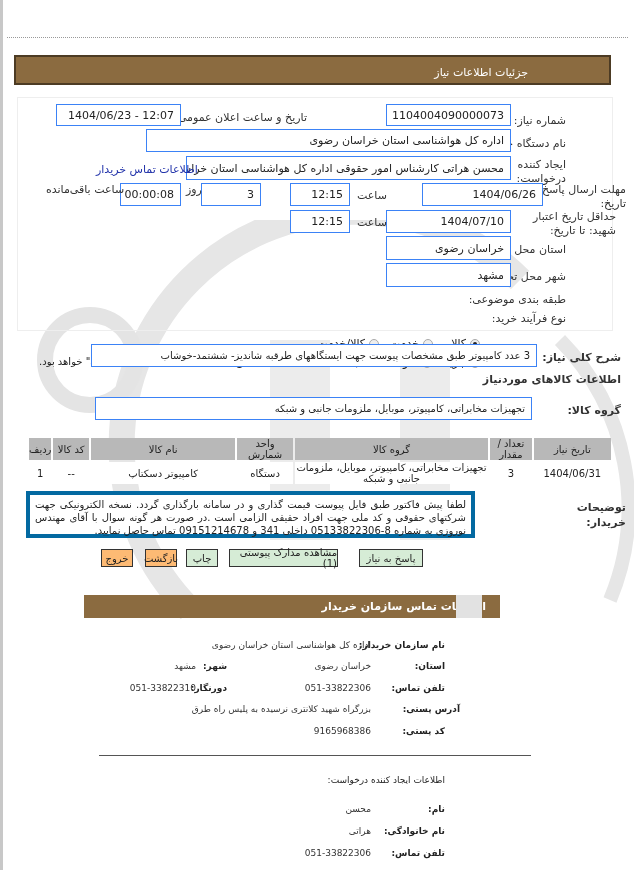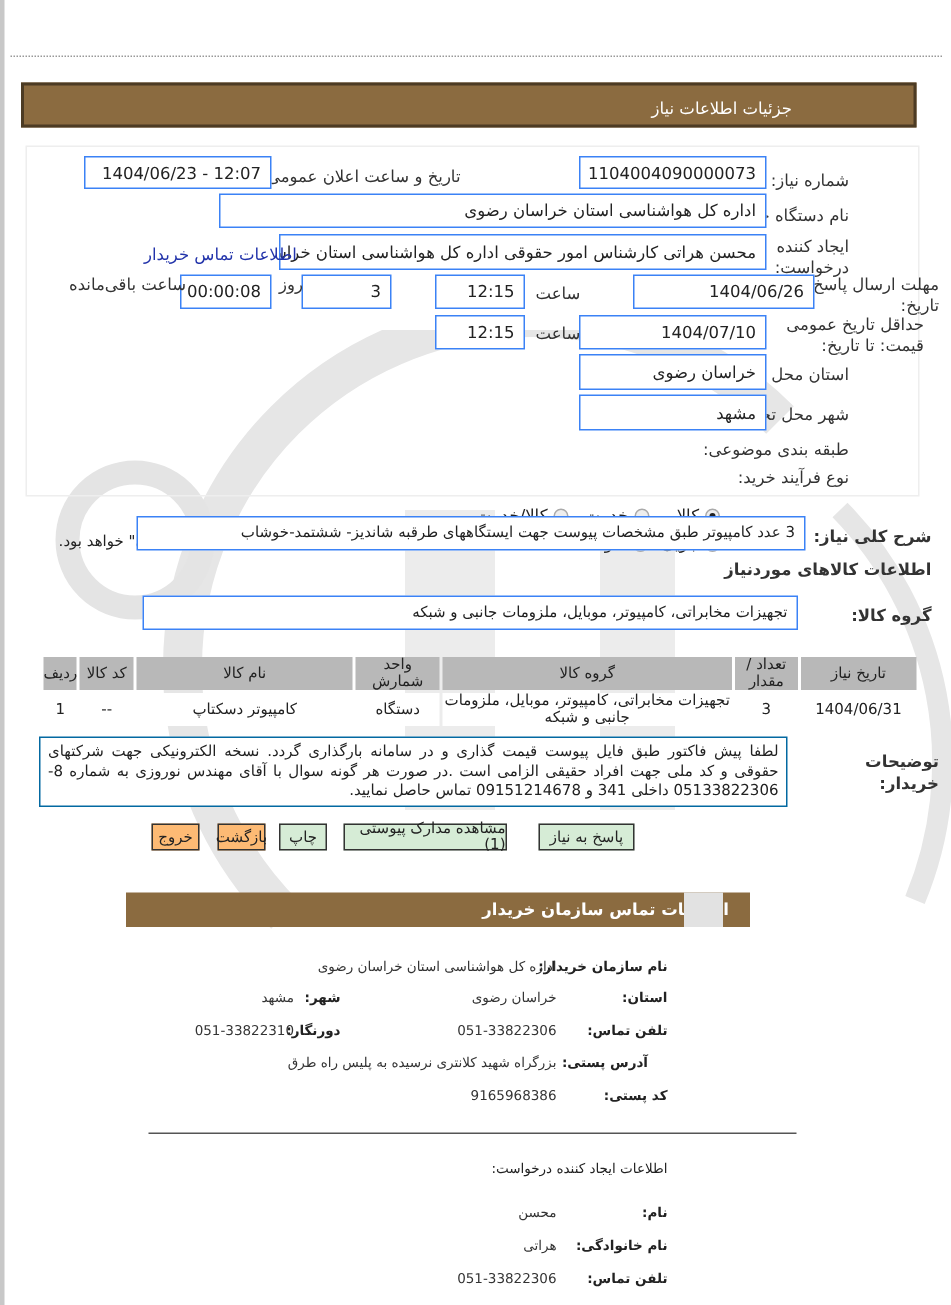--- a/index.html
+++ b/index.html
@@ -14,21 +14,21 @@
   .box.rtl { direction: rtl; justify-content: flex-start; }
   .link { position: absolute; color: #2233aa; font-size: 11px; cursor: pointer; }
   .radio { display: inline-block; width: 10px; height: 10px; border-radius: 50%; border: 1px solid #aaa; background: #eee; vertical-align: middle; margin-left: 4px; position: relative; }
   .radio.on::after { content: ""; position: absolute; left: 2px; top: 2px; width: 4px; height: 4px; border-radius: 50%; background: #222; }
   .check { display: inline-block; width: 10px; height: 10px; border: 1px solid #aaa; background: #f5f5f5; vertical-align: middle; margin-left: 6px; }
   .opt { position: absolute; font-size: 11px; white-space: nowrap; margin-top: 45px; }
   .bold { font-weight: bold; }
   table.items { position: absolute; left: 27px; top: 436px; width: 586px; border-collapse: separate; border-spacing: 2px; font-size: 10px; }
   table.items th { background: #b8b8b8; color: #222; font-weight: normal; height: 22px; text-align: center; line-height: 11px; }
   table.items td { background: #fff; text-align: center; height: 22px; line-height: 11px; }
-  .desc-box { position: absolute; left: 26px; top: 491px; width: 499px; height: 47px; border: 1px solid #0369a1; background: #fff; font-size: 10px; line-height: 13px; padding: 3px 5px; text-align: justify; }
+  .desc-box { position: absolute; left: 26px; top: 491px; width: 449px; height: 47px; border: 4px solid #0369a1; background: #fff; font-size: 10px; line-height: 13px; padding: 3px 5px; text-align: justify; }
   .btn { position: absolute; top: 549px; height: 18px; border: 1px solid #333; font-size: 10px; display: flex; align-items: center; justify-content: center; cursor: pointer; }
   .btn.green { background: #d6ecd6; }
   .btn.red { background: #fdba74; }
   .contact-bar { position: absolute; left: 84px; width: 416px; top: 595px; height: 23px; background: #8b6b40; color: #fff; font-size: 11px; font-weight: bold; padding: 5px 14px 0 0; }
   .watermark-rect { position: absolute; left: 456px; top: 595px; width: 26px; height: 23px; background: #e2e2e2; }
   .c-lbl { position: absolute; font-size: 9px; font-weight: bold; color: #222; white-space: nowrap; }
   .c-val { position: absolute; font-size: 9px; color: #333; white-space: nowrap; }
   .sep { position: absolute; left: 82px; width: 360px; top: 755px; border-top: 1px solid #555; }
   .wm { position: absolute; pointer-events: none; }
 </style>
@@ -64,21 +64,21 @@
 
 <span class="lbl" style="right:8px;top:183px;width:105px;">مهلت ارسال پاسخ: تا تاریخ:</span>
 <div class="box ltr" style="left:386px;top:183px;width:121px;height:23px;margin-left:36px;">1404/06/26</div>
 <span class="lbl" style="left:357px;top:189px;">ساعت</span>
 <div class="box ltr" style="left:290px;top:183px;width:60px;height:23px;">12:15</div>
 <div class="box ltr" style="left:201px;top:183px;width:60px;height:23px;">3</div>
 <span class="lbl" style="left:186px;top:183px;">روز</span>
 <div class="box ltr" style="left:120px;top:183px;width:61px;height:23px;">00:00:08</div>
 <span class="lbl" style="left:46px;top:183px;">ساعت باقی‌مانده</span>
 
-<span class="lbl" style="right:18px;top:210px;width:95px;">حداقل تاریخ عمومی قیمت: تا تاریخ:</span>
+<span class="lbl" style="right:18px;top:210px;width:95px;">حداقل تاریخ اعتبار شهید: تا تاریخ:</span>
 <div class="box ltr" style="left:386px;top:210px;width:125px;height:23px;">1404/07/10</div>
 <span class="lbl" style="left:357px;top:216px;">ساعت</span>
 <div class="box ltr" style="left:290px;top:210px;width:60px;height:23px;">12:15</div>
 
 <span class="lbl" style="right:68px;top:243px;">استان محل تحویل:</span>
 <div class="box rtl" style="left:386px;top:236px;width:125px;height:24px;">خراسان رضوی</div>
 <span class="lbl" style="right:68px;top:270px;">شهر محل تحویل:</span>
 <div class="box rtl" style="left:386px;top:263px;width:125px;height:24px;">مشهد</div>
 
 <span class="lbl" style="right:68px;top:293px;">طبقه بندی موضوعی:</span>
@@ -140,21 +140,21 @@
 <span class="c-lbl" style="right:189px;top:661px;">استان:</span>
 <span class="c-val" style="right:263px;top:661px;">خراسان رضوی</span>
 <span class="c-lbl" style="right:407px;top:661px;">شهر:</span>
 <span class="c-val" style="right:438px;top:661px;">مشهد</span>
 
 <span class="c-lbl" style="right:189px;top:683px;">تلفن تماس:</span>
 <span class="c-val" style="right:263px;top:683px;">051-33822306</span>
 <span class="c-lbl" style="right:407px;top:683px;">دورنگار:</span>
 <span class="c-val" style="right:438px;top:683px;">051-33822310</span>
 
-<span class="c-lbl" style="right:202px;top:704px;">آدرس پستی:</span>
+<span class="c-lbl" style="right:174px;top:704px;">آدرس پستی:</span>
 <span class="c-val" style="right:263px;top:704px;">بزرگراه شهید کلانتری نرسیده به پلیس راه طرق</span>
 
 <span class="c-lbl" style="right:189px;top:726px;">کد پستی:</span>
 <span class="c-val" style="right:263px;top:726px;">9165968386</span>
 
 <div class="sep" style="left:99px;width:432px;"></div>
 
 <span class="c-lbl" style="right:189px;top:775px;font-weight:normal;">اطلاعات ایجاد کننده درخواست:</span>
 
 <span class="c-lbl" style="right:189px;top:804px;">نام:</span>

